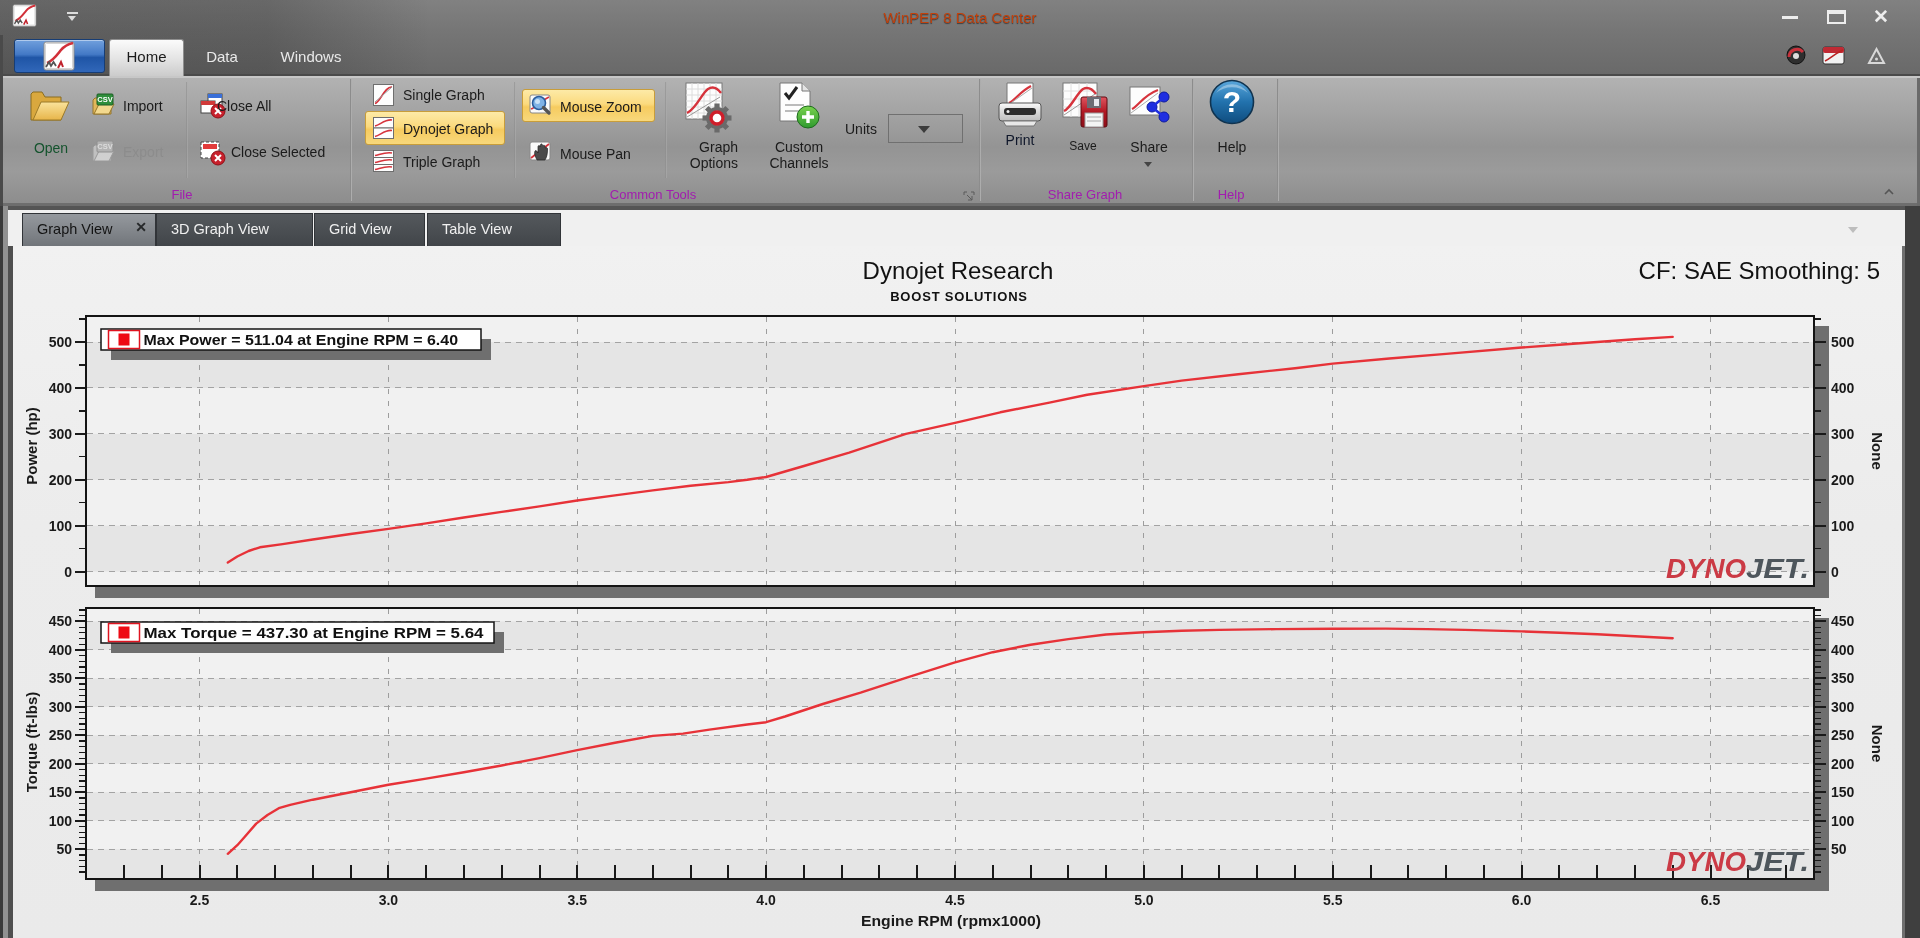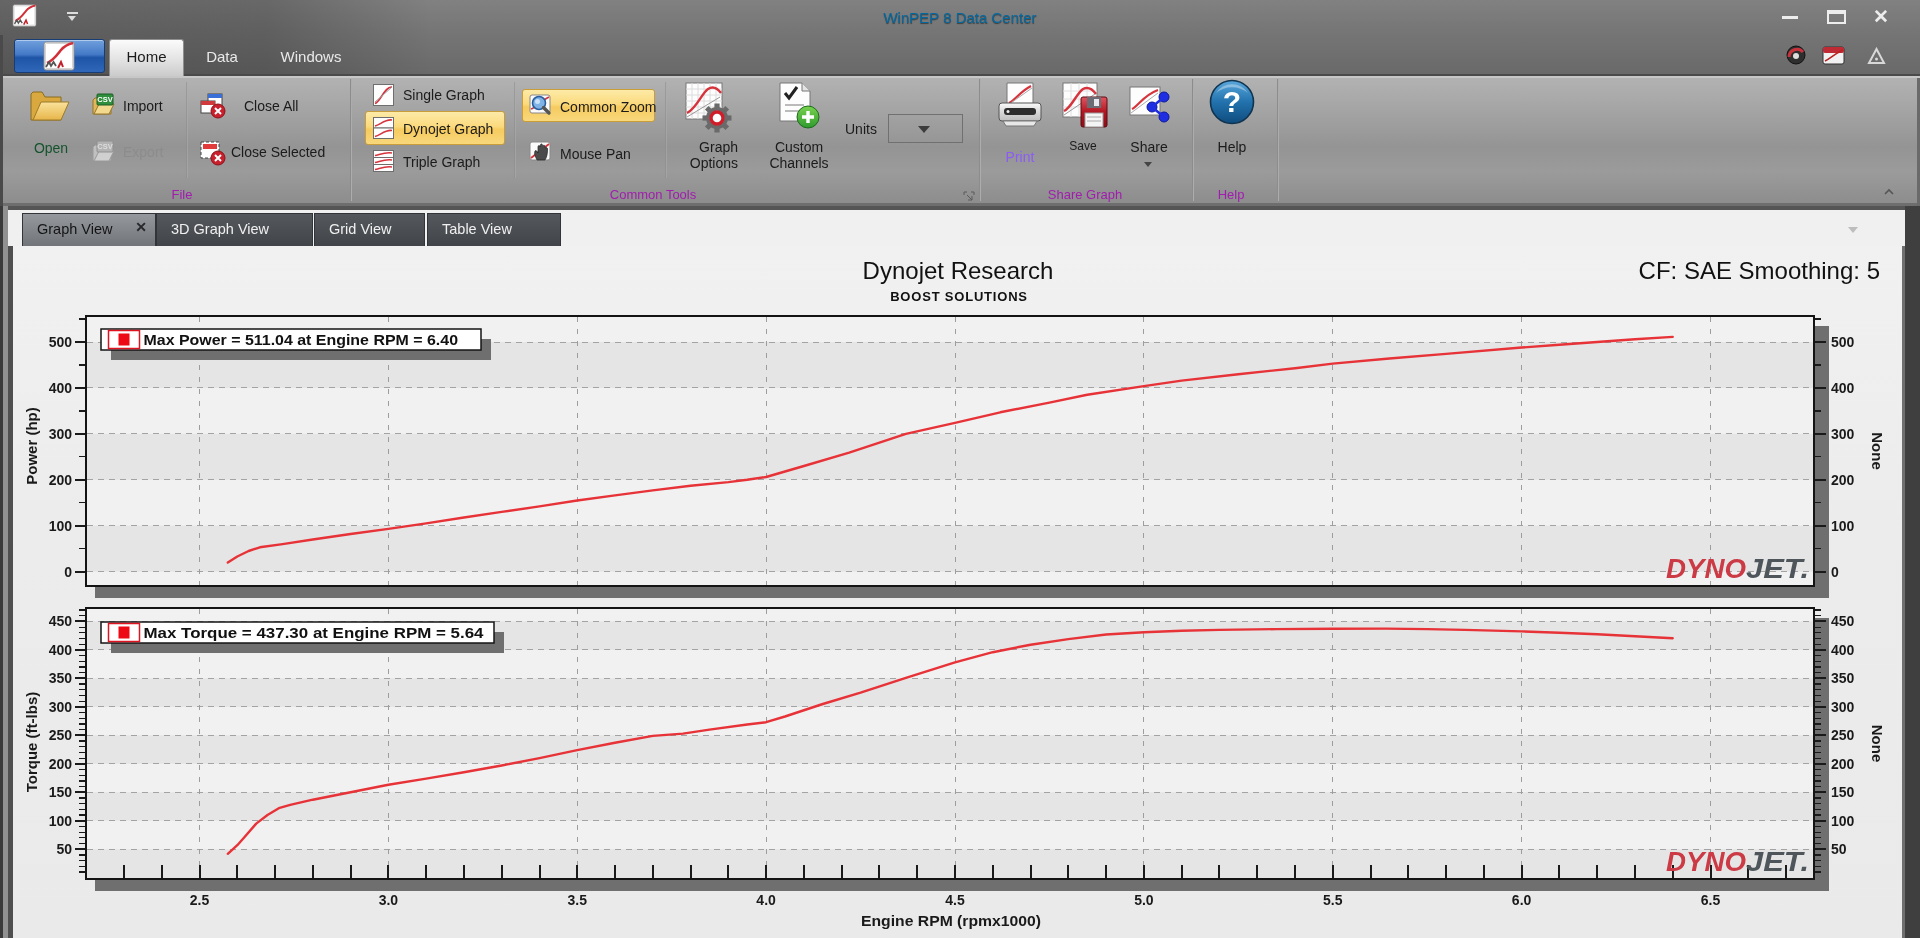--- a/index.html
+++ b/index.html
@@ -4,21 +4,21 @@
 html,body{width:1920px;height:938px;overflow:hidden;font-family:"Liberation Sans",sans-serif;background:#ededed}
 .lbl{position:absolute;font-size:14px;color:#1b1b1b;white-space:nowrap}
 .glbl{position:absolute;font-size:13px;color:#a21caf;white-space:nowrap;text-align:center}
 .hl{background:linear-gradient(180deg,#fdeaa7 0%,#fbda7e 45%,#f6cb5f 55%,#f8d87c 100%);border:1px solid #c89d3a;border-radius:3px}
 .sep2{position:absolute;width:2px;background:linear-gradient(90deg,#7c7c7c,#bdbdbd)}
 </style></head><body>
 <div style="position:absolute;left:0;top:0;width:1920px;height:75px;background:linear-gradient(180deg,#818181 0%,#767676 40%,#696969 100%)"></div>
 <div style="position:absolute;left:0;top:0;width:430px;height:75px;background:linear-gradient(90deg,rgba(25,25,25,.26) 0%,rgba(25,25,25,.24) 62%,rgba(25,25,25,0) 100%)"></div>
 <div style="position:absolute;left:0;top:74px;width:1920px;height:2px;background:#4a4a4a"></div>
 <div style="position:absolute;left:0;top:76px;width:1920px;height:2px;background:#c7c7c7"></div>
-<div style="position:absolute;left:760px;top:9px;width:400px;text-align:center;font-size:15px;color:#0369a1;text-shadow:0 1px 1px rgba(0,0,0,.5)">WinPEP 8 Data Center</div>
+<div style="position:absolute;left:760px;top:9px;width:400px;text-align:center;font-size:15px;color:#c2410c;text-shadow:0 1px 1px rgba(0,0,0,.5)">WinPEP 8 Data Center</div>
 <div style="position:absolute;left:1782px;top:14px;width:16px;height:5px;border-bottom:3px solid #ededed"></div>
 <div style="position:absolute;left:1827px;top:10px;width:19px;height:14px;border:2px solid #ededed;border-top-width:4px"></div>
 <div style="position:absolute;left:1869px;top:7px;width:24px;height:20px;font-size:19px;font-weight:bold;color:#ededed;text-align:center;line-height:20px">✕</div>
 <div style="position:absolute;left:12px;top:4px"><svg width="25" height="23" viewBox="0 0 32 30">
 <rect x="1" y="1" width="30" height="28" rx="2" fill="#f5f5f5" stroke="#8a8a8a"></rect>
 <rect x="2.5" y="2.5" width="27" height="25" rx="1" fill="#fff" stroke="#d5d5d5"></rect>
 <path d="M4 22 C10 20 14 14 18 9 C22 4 26 3 30 2" fill="none" stroke="#d23039" stroke-width="2.6"></path>
 <path d="M3 26 l3 -5 2 4 2.5 -4 2.5 4" fill="none" stroke="#555" stroke-width="1.8"></path>
 <path d="M15 27 l3 -6 2 5" fill="none" stroke="#c0222c" stroke-width="2"></path>
 </svg></div>
@@ -106,21 +106,21 @@
 </svg></div>
 <div class="lbl" style="left:123px;top:144px;color:#8c8c8c">Export</div>
 <div style="position:absolute;left:199px;top:92px"><svg width="27" height="27">
 <rect x="9" y="2" width="14" height="12" fill="#fff" stroke="#444"></rect>
 <rect x="9" y="2" width="14" height="4" fill="#3a6fd8"></rect>
 <rect x="2" y="9" width="14" height="12" fill="#fff" stroke="#444"></rect>
 <rect x="2" y="9" width="14" height="4" fill="#d03a3a"></rect>
 <circle cx="19" cy="19" r="7" fill="#c8202c" stroke="#8e1118"></circle>
 <path d="M16 16 L22 22 M22 16 L16 22" stroke="#fff" stroke-width="2"></path>
 </svg></div>
-<div class="lbl" style="left:244px;top:98px">Close All</div>
+<div class="lbl" style="left:217px;top:98px">Close All</div>
 <div style="position:absolute;left:199px;top:139px"><svg width="27" height="27">
 <rect x="2" y="3" width="18" height="16" fill="#fff" stroke="#444" stroke-dasharray="3 2"></rect>
 <rect x="4" y="5" width="14" height="5" fill="#e23b3b"></rect>
 <circle cx="19" cy="19" r="7" fill="#c8202c" stroke="#8e1118"></circle>
 <path d="M16 16 L22 22 M22 16 L16 22" stroke="#fff" stroke-width="2"></path>
 </svg></div>
 <div class="lbl" style="left:231px;top:144px">Close Selected</div>
 <div style="position:absolute;left:372px;top:83px"><svg width="23" height="23">
       <rect x="1.5" y="1.5" width="20" height="21.0" fill="#fdfdfd" stroke="#6e6e6e"></rect>
       <path d="M3 20.5 C8 19.5 13 3.0 20 4.0" fill="none" stroke="#d6333c" stroke-width="1.6"></path>
@@ -149,21 +149,21 @@
 <div style="position:absolute;left:522px;top:89px;width:133px;height:33px">
     <div class="hl" style="position:absolute;inset:0"></div>
   </div>
 <div style="position:absolute;left:529px;top:93px"><svg width="24" height="24">
 <rect x="1" y="2" width="20" height="18" rx="2" fill="#fafafa" stroke="#888"></rect>
 <path d="M2 16 C7 14 12 8 20 4" stroke="#d6333c" stroke-width="1.6" fill="none"></path>
 <circle cx="10" cy="10" r="6.5" fill="#7fb2e5" stroke="#2a5d9e" stroke-width="1.6"></circle>
 <circle cx="8.5" cy="8.5" r="2.5" fill="#c9e2f7"></circle>
 <path d="M14.5 14.5 L20 20" stroke="#555" stroke-width="3.4" stroke-linecap="round"></path>
 </svg></div>
-<div class="lbl" style="left:560px;top:99px">Common Zoom</div>
+<div class="lbl" style="left:560px;top:99px">Mouse Zoom</div>
 <div style="position:absolute;left:529px;top:140px"><svg width="24" height="24">
 <rect x="1" y="2" width="20" height="18" rx="2" fill="#fafafa" stroke="#888"></rect>
 <path d="M2 18 L20 4" stroke="#d6333c" stroke-width="1.8" fill="none"></path>
 <path d="M8 20 C6 16 5 13 6 11 C7 10 8 11 9 13 L9 7 C9 5 11 5 11 7 L11.5 5 C11.5 3.5 13.5 3.5 13.5 5.5 L14 6 C14.5 4.5 16 5 16 7 L16.5 8 C17 7 18.5 7.5 18.5 9 C18.5 13 18 17 16 20 Z" fill="#4b4b4b" stroke="#222" stroke-width=".7"></path>
 </svg></div>
 <div class="lbl" style="left:560px;top:146px">Mouse Pan</div>
 <div style="position:absolute;left:684px;top:81px"><svg width="48" height="52">
 <rect x="2" y="2" width="36" height="36" fill="#fdfdfd" stroke="#777"></rect>
 <path d="M2 8 H38 M2 14 H38 M2 20 H38 M2 26 H38 M2 32 H38 M8 2 V38 M14 2 V38 M20 2 V38 M26 2 V38 M32 2 V38" stroke="#dcdcdc" stroke-width="1"></path>
 <path d="M3 32 C12 28 18 12 24 8 C30 4 34 8 37 12" fill="none" stroke="#d6333c" stroke-width="2.4"></path>
@@ -212,21 +212,21 @@
         <linearGradient id="gp" x1="0" y1="0" x2="0" y2="1">
           <stop offset="0" stop-color="#fafafa"></stop>
           <stop offset=".5" stop-color="#d8d8d8"></stop>
           <stop offset="1" stop-color="#bdbdbd"></stop>
         </linearGradient>
       </defs>
 <rect x="7" y="27" width="32" height="7" rx="3" fill="#2e2e2e"></rect>
 <circle cx="11" cy="30.5" r="1.5" fill="#eee"></circle>
 <path d="M6 40 H40 L37 45 H9 Z" fill="#e8e8e8" stroke="#777"></path>
 </svg></div>
-<div style="position:absolute;left:997px;top:149px;width:46px;text-align:center;font-size:14px;color:#8b5cf6">Print</div>
+<div style="position:absolute;left:997px;top:132px;width:46px;text-align:center;font-size:14px;color:#0f172a">Print</div>
 <div style="position:absolute;left:1061px;top:81px"><svg width="48" height="50">
 <rect x="2" y="2" width="34" height="34" fill="#fdfdfd" stroke="#777"></rect>
 <path d="M2 10 H36 M2 18 H36 M2 26 H36 M10 2 V36 M18 2 V36 M26 2 V36" stroke="#e0e0e0"></path>
 <path d="M3 30 C10 27 16 12 22 8 C28 5 32 9 35 13" fill="none" stroke="#d6333c" stroke-width="2.4"></path>
 <path d="M3 34 L34 13" stroke="#9a9a9a"></path>
 <g transform="translate(20,16)">
 <rect x="0" y="0" width="26" height="30" rx="2" fill="url(#gs)" stroke="#5e0a10"></rect>
 <defs>
           <linearGradient id="gs" x1="0" y1="0" x2="0" y2="1">
             <stop offset="0" stop-color="#e05560"></stop>

